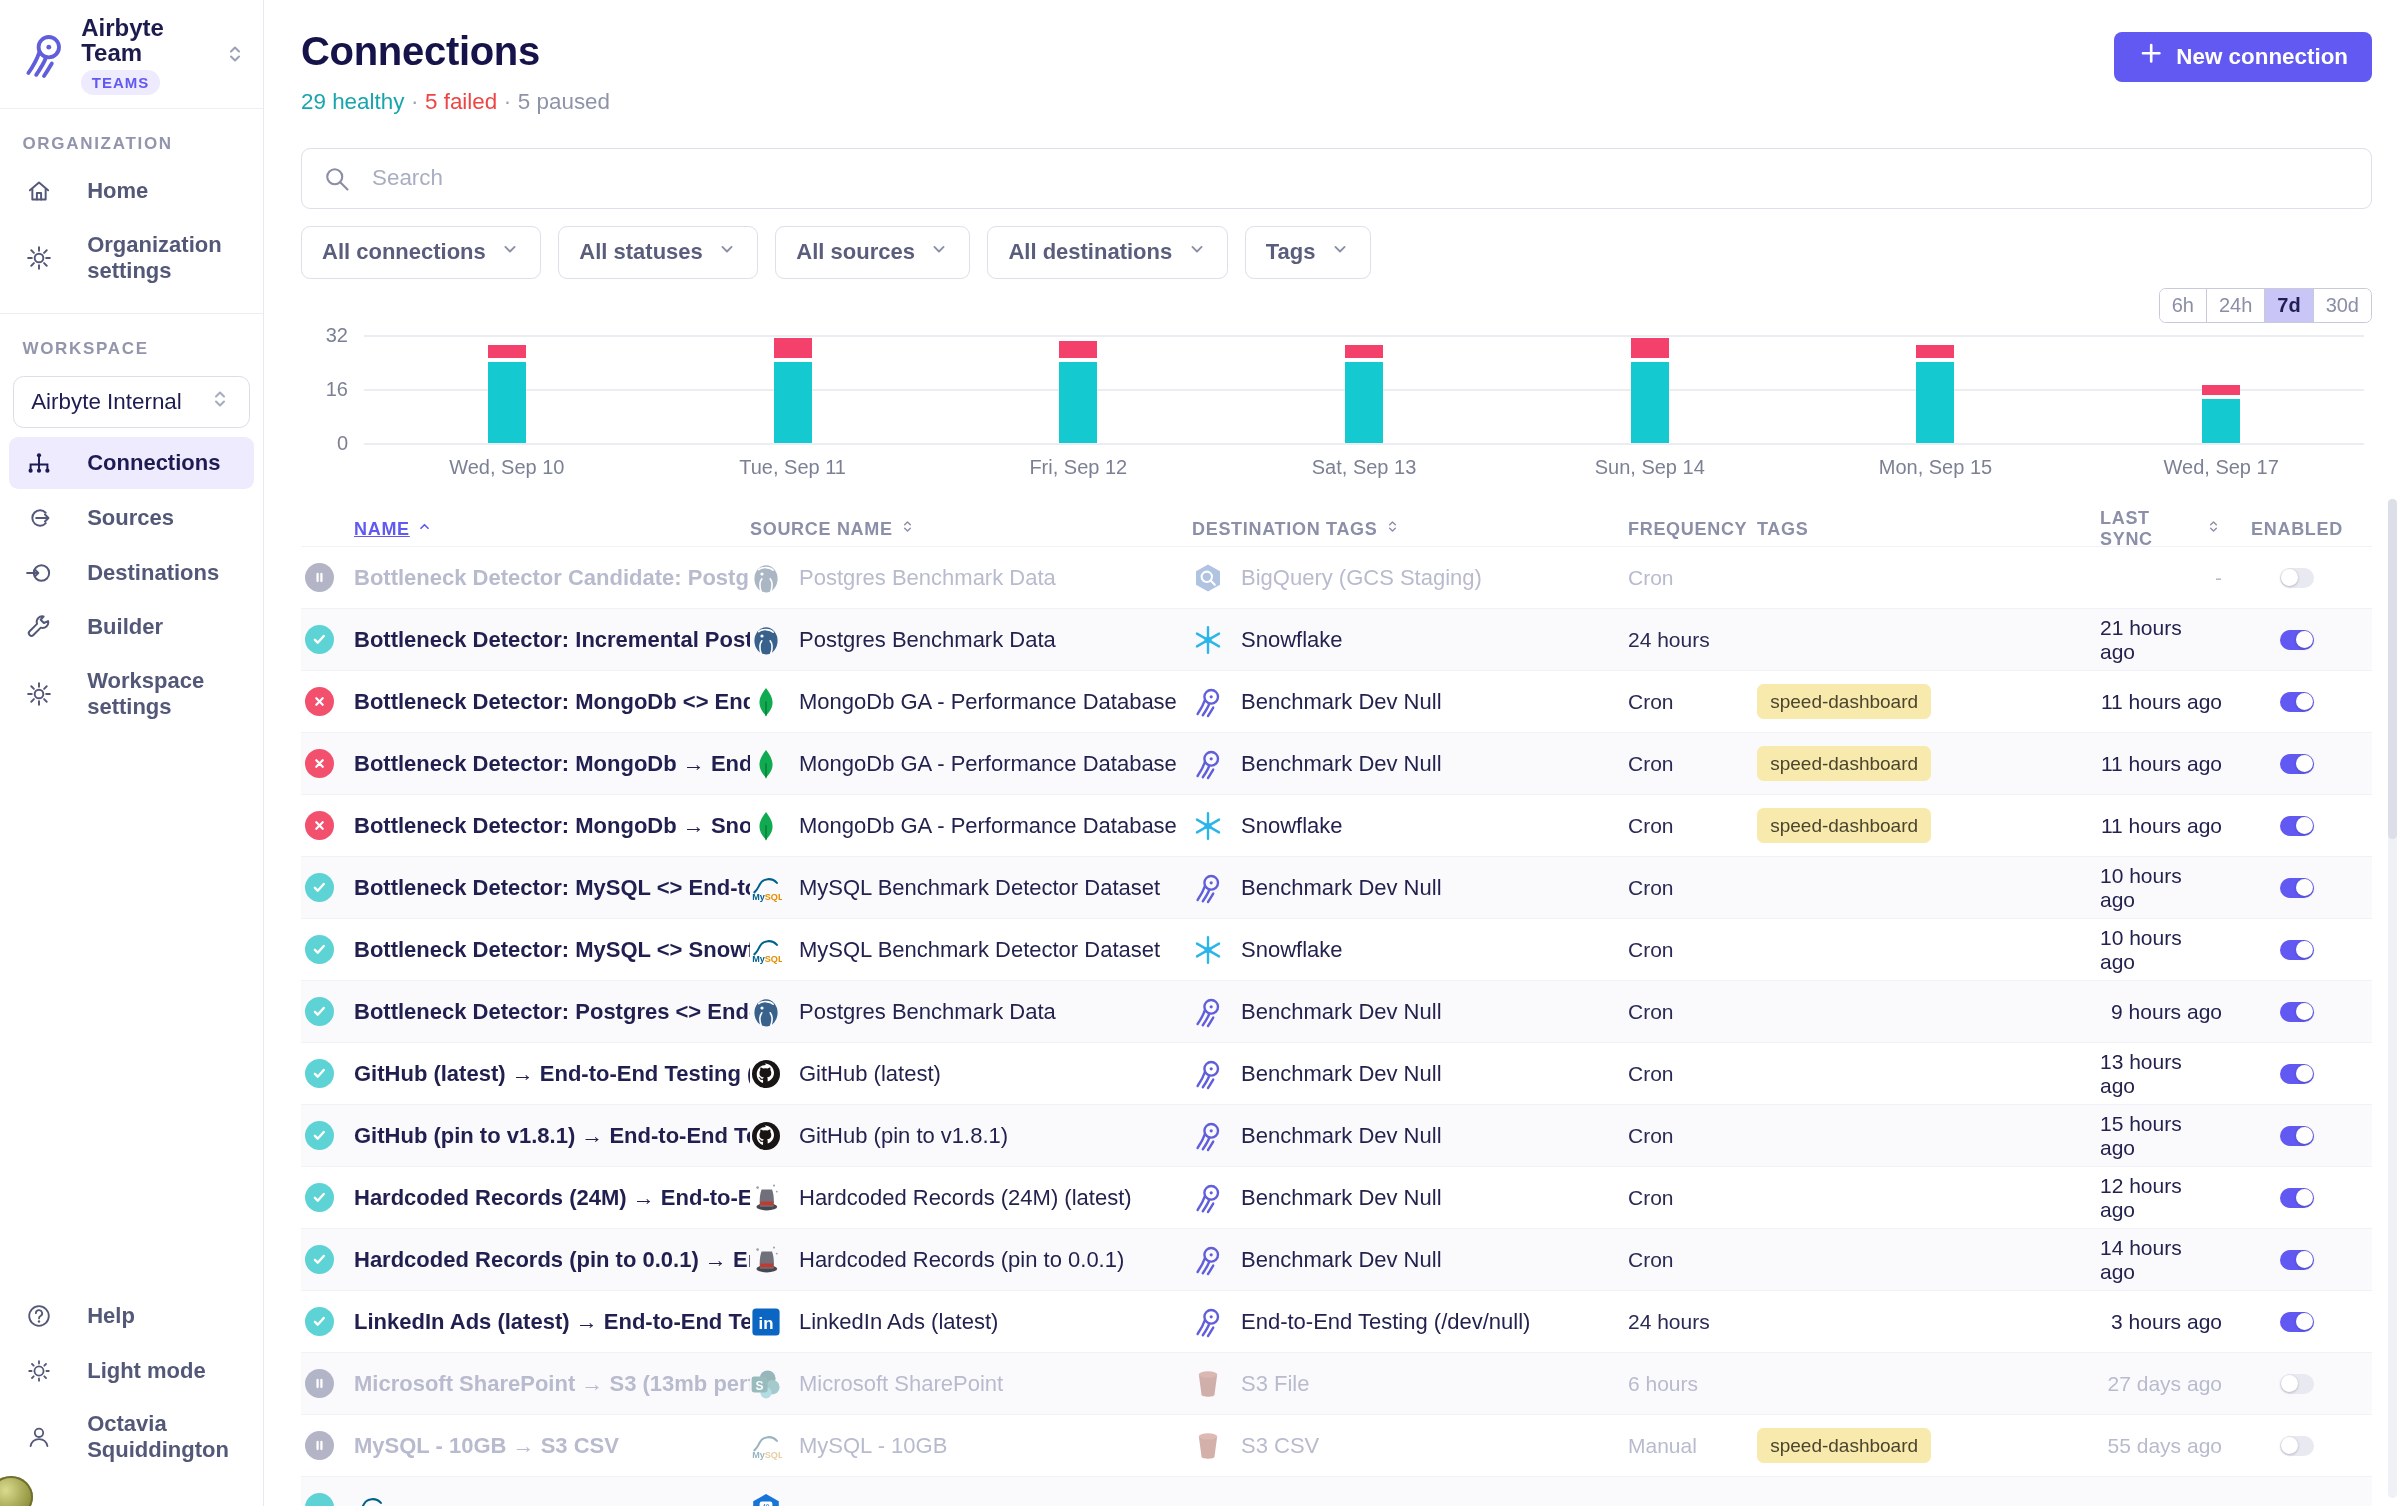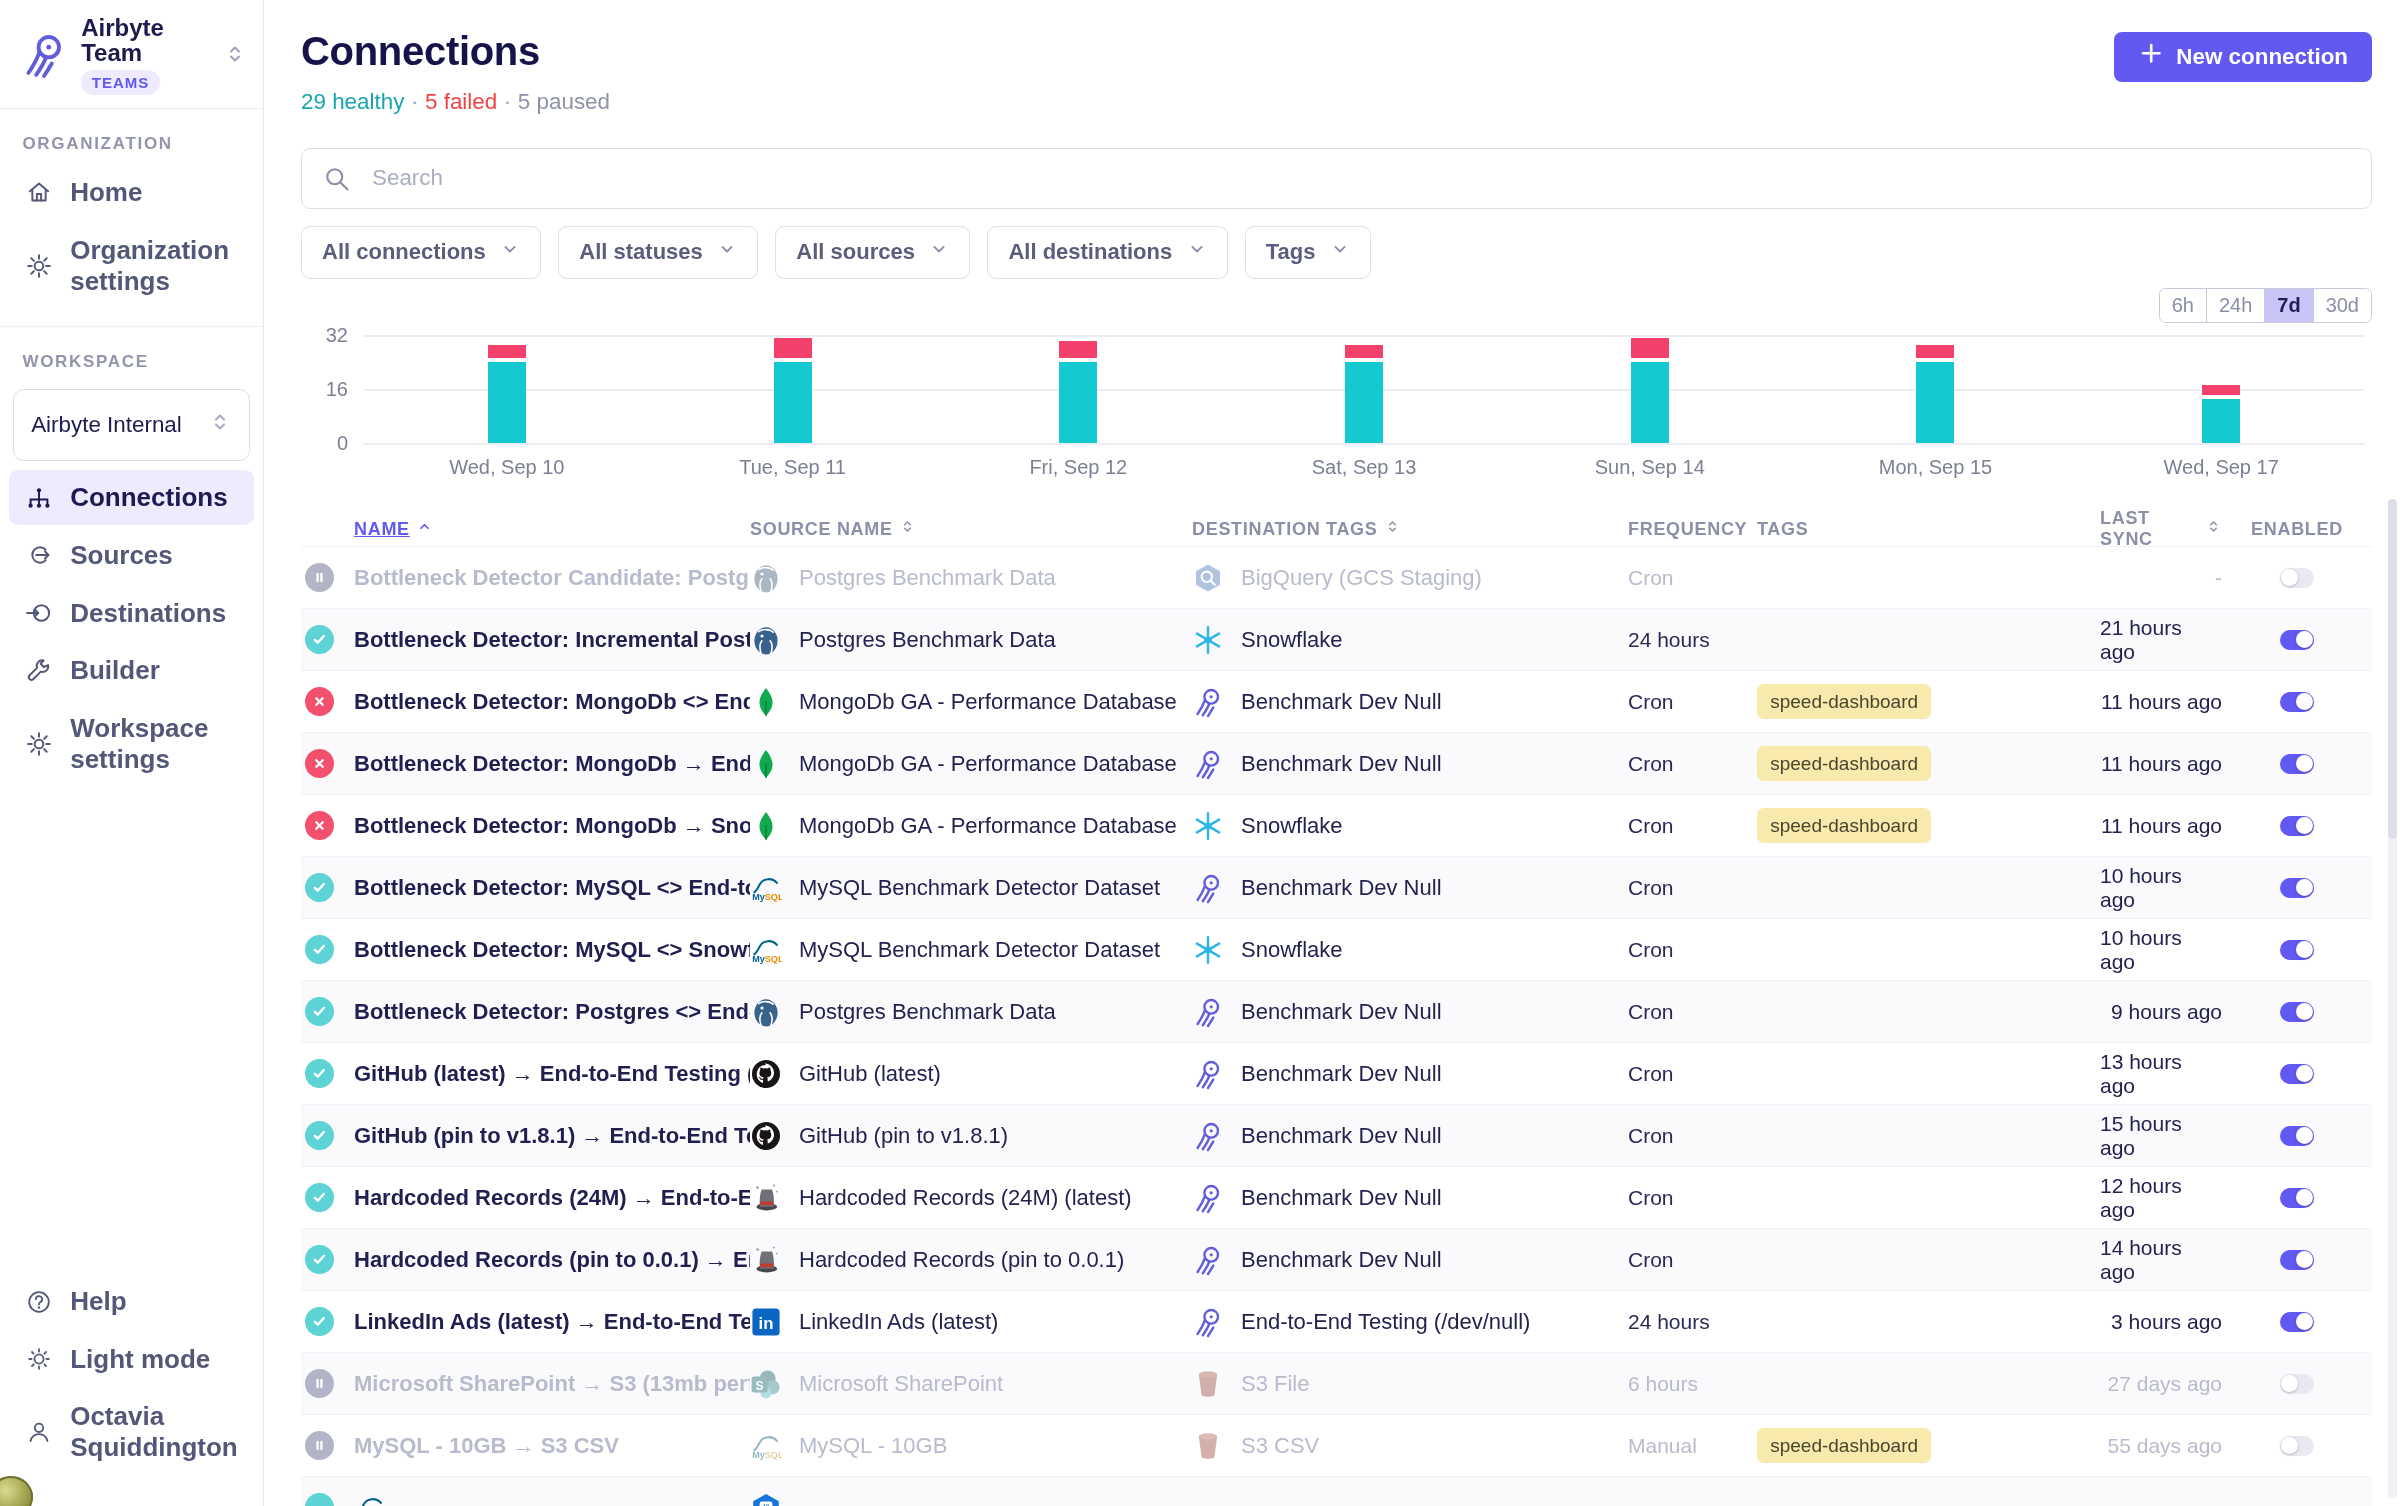--- a/index.html
+++ b/index.html
@@ -12,26 +12,26 @@
   
   .sidebar{width:263px;min-width:263px;border-right:1.3px solid #E8E9EF;display:flex;flex-direction:column;position:relative;background:#fff}
   .side-header{display:flex;align-items:center;gap:13.2px;padding:14.5px 16px 13.2px 20px;border-bottom:1.3px solid #EDEEF3}
   .logo svg{width:48px;height:48px;display:block}
   .org-meta{display:flex;flex-direction:column;align-items:flex-start}
   .org-name{font-size:24px;font-weight:bold;color:#1C1B4E;line-height:1.05}
   .org-badge{margin-top:5.3px;background:#EDEBFD;color:#6159F1;font-size:15px;font-weight:bold;letter-spacing:1px;padding:4px 10.6px;border-radius:659px}
   .updown{margin-left:auto;color:#9AA0B5}
   .updown svg{width:24px;height:24px}
   .side-label{font-size:17px;font-weight:bold;letter-spacing:1.7px;color:#9295AC;padding:25px 22.4px 8px}
-  .nav-item{display:flex;align-items:center;gap:17px;margin:2.6px 9.2px;padding:12px 16px;border-radius:9.2px;font-size:26px;font-weight:600;color:#545878;cursor:pointer}
+  .nav-item{display:flex;align-items:center;gap:34px;margin:2.6px 9.2px;padding:12px 16px;border-radius:9.2px;font-size:22px;font-weight:600;color:#545878;cursor:pointer}
   .nav-item .icn{width:28px;height:28px;display:flex;align-items:center;justify-content:center}
   .nav-item .icn svg{width:28px;height:28px}
   .nav-item.active{background:#EDEBFD;color:#1D1B52}
   .side-div{height:1.3px;background:#EDEEF3;margin:14.5px 0 0}
-  .ws-selector{margin:9.2px 13.2px 6.6px;border:1.3px solid #DBDDE8;border-radius:10.6px;padding:20px 17px;display:flex;align-items:center;font-size:22.4px;color:#1D1B52;cursor:pointer;background:#fff}
+  .ws-selector{margin:9.2px 13.2px 6.6px;border:1.3px solid #DBDDE8;border-radius:10.6px;padding:10px 17px;display:flex;align-items:center;font-size:22.4px;color:#1D1B52;cursor:pointer;background:#fff}
   .ws-selector .updown{color:#A7ABBE}
   .side-footer{margin-top:auto;padding-bottom:28px}
   .easter{position:absolute;left:-10.6px;bottom:-12px;width:44px;height:42px;border-radius:50%;
     background:radial-gradient(circle at 38% 34%, #DADB8E, #8E8F3A 72%);box-shadow:inset 0 0 0 2px #6f7030}
 
   
   main{flex:1;position:relative;padding:0 29px 0 37px;overflow:hidden}
   .page-head{display:flex;align-items:flex-start;justify-content:space-between;padding-top:29px}
   h1{font-size:40px;margin:0;color:#15134A;font-weight:bold;letter-spacing:-0.3px}
   .status-line{margin-top:14.5px;font-size:22.4px}

